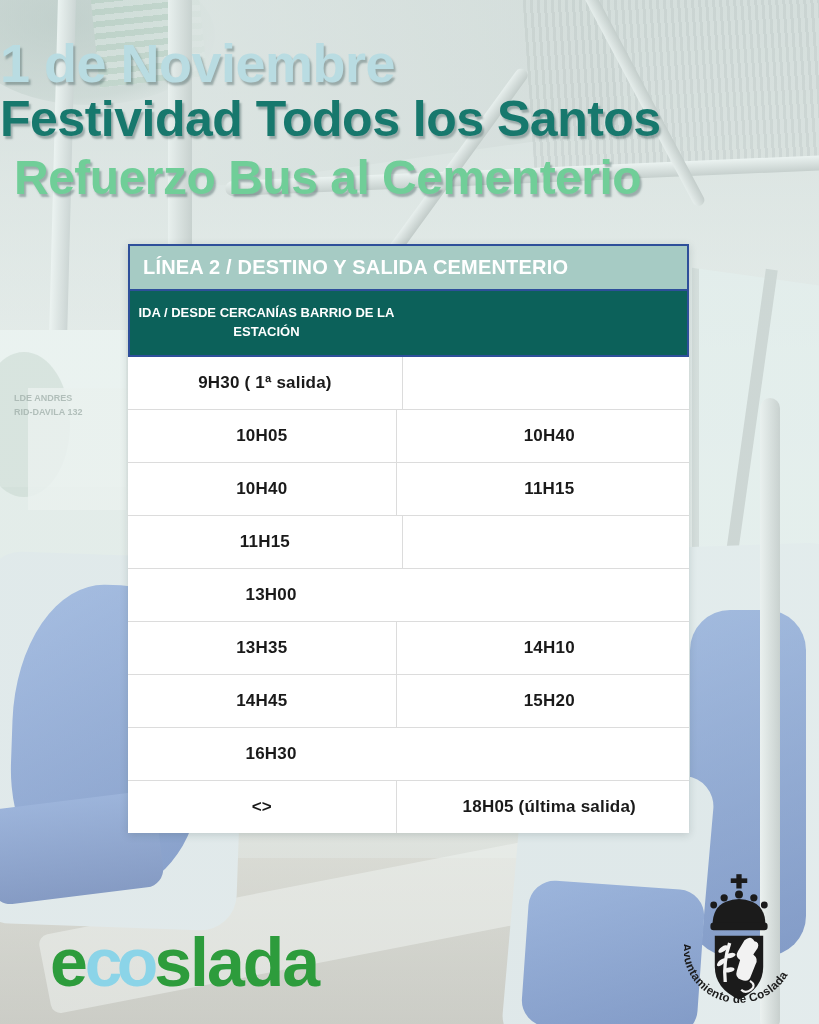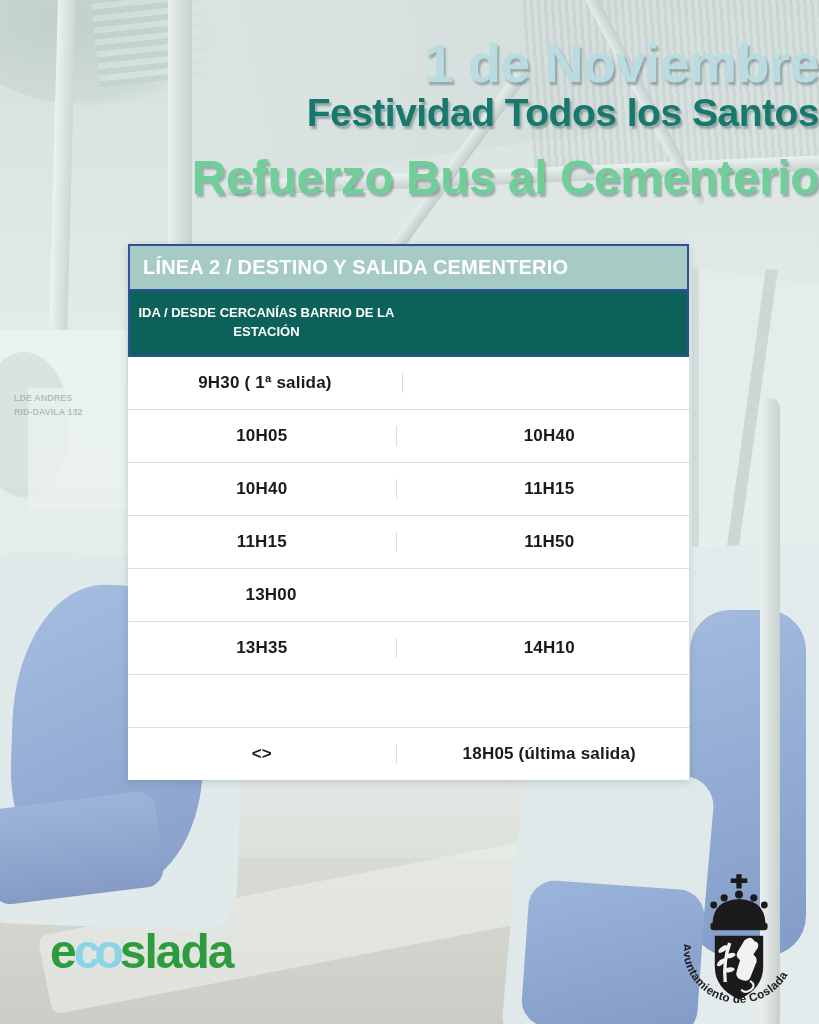--- a/index.html
+++ b/index.html
@@ -47,43 +47,43 @@
   .bg-seatcush-r1{left:690px;top:610px;width:116px;height:346px;border-radius:40px;
     background:linear-gradient(160deg,#6488cf,#2f54a6);}
   .bg-seatshell-r2{left:512px;top:770px;width:192px;height:282px;border-radius:30px;background:#d9e1e5;transform:rotate(5deg);}
   .bg-seatcush-r2{left:525px;top:885px;width:176px;height:146px;border-radius:26px;
     background:linear-gradient(160deg,#5d82cc,#2e53a5);transform:rotate(4deg);}
   .bg-pole-r{left:760px;top:398px;width:20px;height:632px;border-radius:10px;
     background:linear-gradient(90deg,#eff1f0,#aeb4b2);}
   .bg-overlay{left:0;top:0;width:819px;height:1024px;
     background:linear-gradient(180deg,rgba(226,240,237,.52),rgba(231,241,239,.45));}
 
-  .title{position:absolute;left:0;right:0;text-align:right;font-weight:bold;line-height:1.1;
+  .title{position:absolute;left:0;right:0;text-align:left;font-weight:bold;line-height:1.1;
     text-shadow:2px 3px 2px rgba(50,80,80,.38);letter-spacing:-.5px;}
   .title-1{top:34px;font-size:54px;color:#b9dce2;}
-  .title-2{top:92px;font-size:39px;color:#17786d;margin-left:36px;}
-  .title-3{top:152px;font-size:48px;color:#70ce98;}
+  .title-2{top:92px;font-size:50px;color:#17786d;}
+  .title-3{top:152px;font-size:48px;color:#70ce98;padding-left:14px;}
 
   .schedule{position:absolute;left:128px;top:244px;width:561px;box-shadow:0 2px 8px rgba(40,60,60,.18);}
   .sched-title{box-sizing:border-box;height:47px;background:#a6cbc4;border:2px solid #2e4f9a;
     display:flex;align-items:center;padding:0 13px;color:#ffffff;font-weight:bold;font-size:20px;letter-spacing:.2px;}
   .sched-head{box-sizing:border-box;display:flex;height:66px;border:2px solid #2e4f9a;border-top:none;background:#0c615a;}
   .sched-head .hcell{box-sizing:border-box;display:flex;align-items:center;justify-content:center;text-align:center;
     color:#ffffff;font-weight:bold;font-size:13px;line-height:1.45;padding:0 8px;}
   .hcell-l{width:49%;border-radius:14px;}
   .hcell-r{width:51%;border-left:2px solid #2e4f9a;}
   .sched-body{background:#ffffff;}
-  .srow{display:flex;height:52px;align-items:center;}
+  .srow{display:flex;height:52px;}
   .srow + .srow{border-top:1px solid #dcdcdc;gap:13px;}
   .scell{box-sizing:border-box;display:flex;align-items:center;justify-content:center;
     font-weight:bold;font-size:17px;color:#1a1a1a;letter-spacing:.2px;}
   .scell-l{width:49%;border-right:1px solid #dcdcdc;}
   .scell-r{width:51%;}
 
-  .ecologo{position:absolute;left:50px;top:928px;font-size:48px;font-weight:bold;letter-spacing:-2px;line-height:1;}
+  .ecologo{position:absolute;left:50px;top:928px;font-size:68px;font-weight:bold;letter-spacing:-2px;line-height:1;}
   .eco-green{color:#2d9c3c;}
   .eco-cyan{color:#8bd4e8;letter-spacing:-6px;margin:0 2px 0 -1px;}
 
   .emblem{position:absolute;left:684px;top:874px;width:110px;height:139px;}
 </style>
 </head>
 <body>
 
 <div class="poster">
 
@@ -136,30 +136,34 @@
       <div class="srow">
         <div class="scell scell-l">10H05</div>
         <div class="scell scell-r">10H40</div>
       </div>
       <div class="srow">
         <div class="scell scell-l">10H40</div>
         <div class="scell scell-r">11H15</div>
       </div>
       <div class="srow">
         <div class="scell scell-l">11H15</div>
-        <div class="scell scell-r">11H50</div>
       </div>
       <div class="srow">
         <div class="scell scell-r">13H00</div>
       </div>
       <div class="srow">
         <div class="scell scell-l">13H35</div>
         <div class="scell scell-r">14H10</div>
       </div>
       <div class="srow">
+        <div class="scell scell-l">14H45</div>
+        <div class="scell scell-r">15H20</div>
+      </div>
+      <div class="srow">
+        <div class="scell scell-r">16H30</div>
       </div>
       <div class="srow">
         <div class="scell scell-l">&lt;&gt;</div>
         <div class="scell scell-r">18H05 (última salida)</div>
       </div>
     </div>
   </div>
 
   <div class="ecologo">
     <span class="eco-green">e</span><span class="eco-cyan">co</span><span class="eco-green">slada</span>

